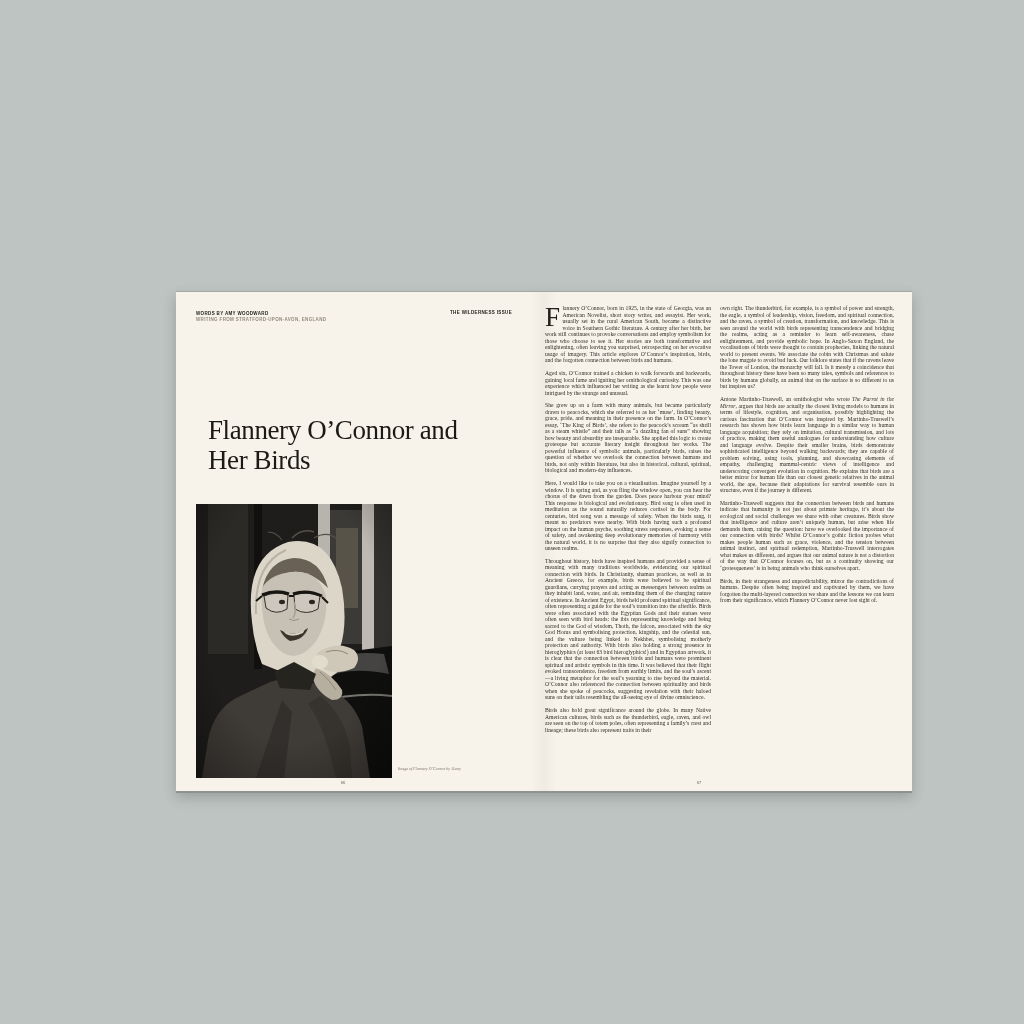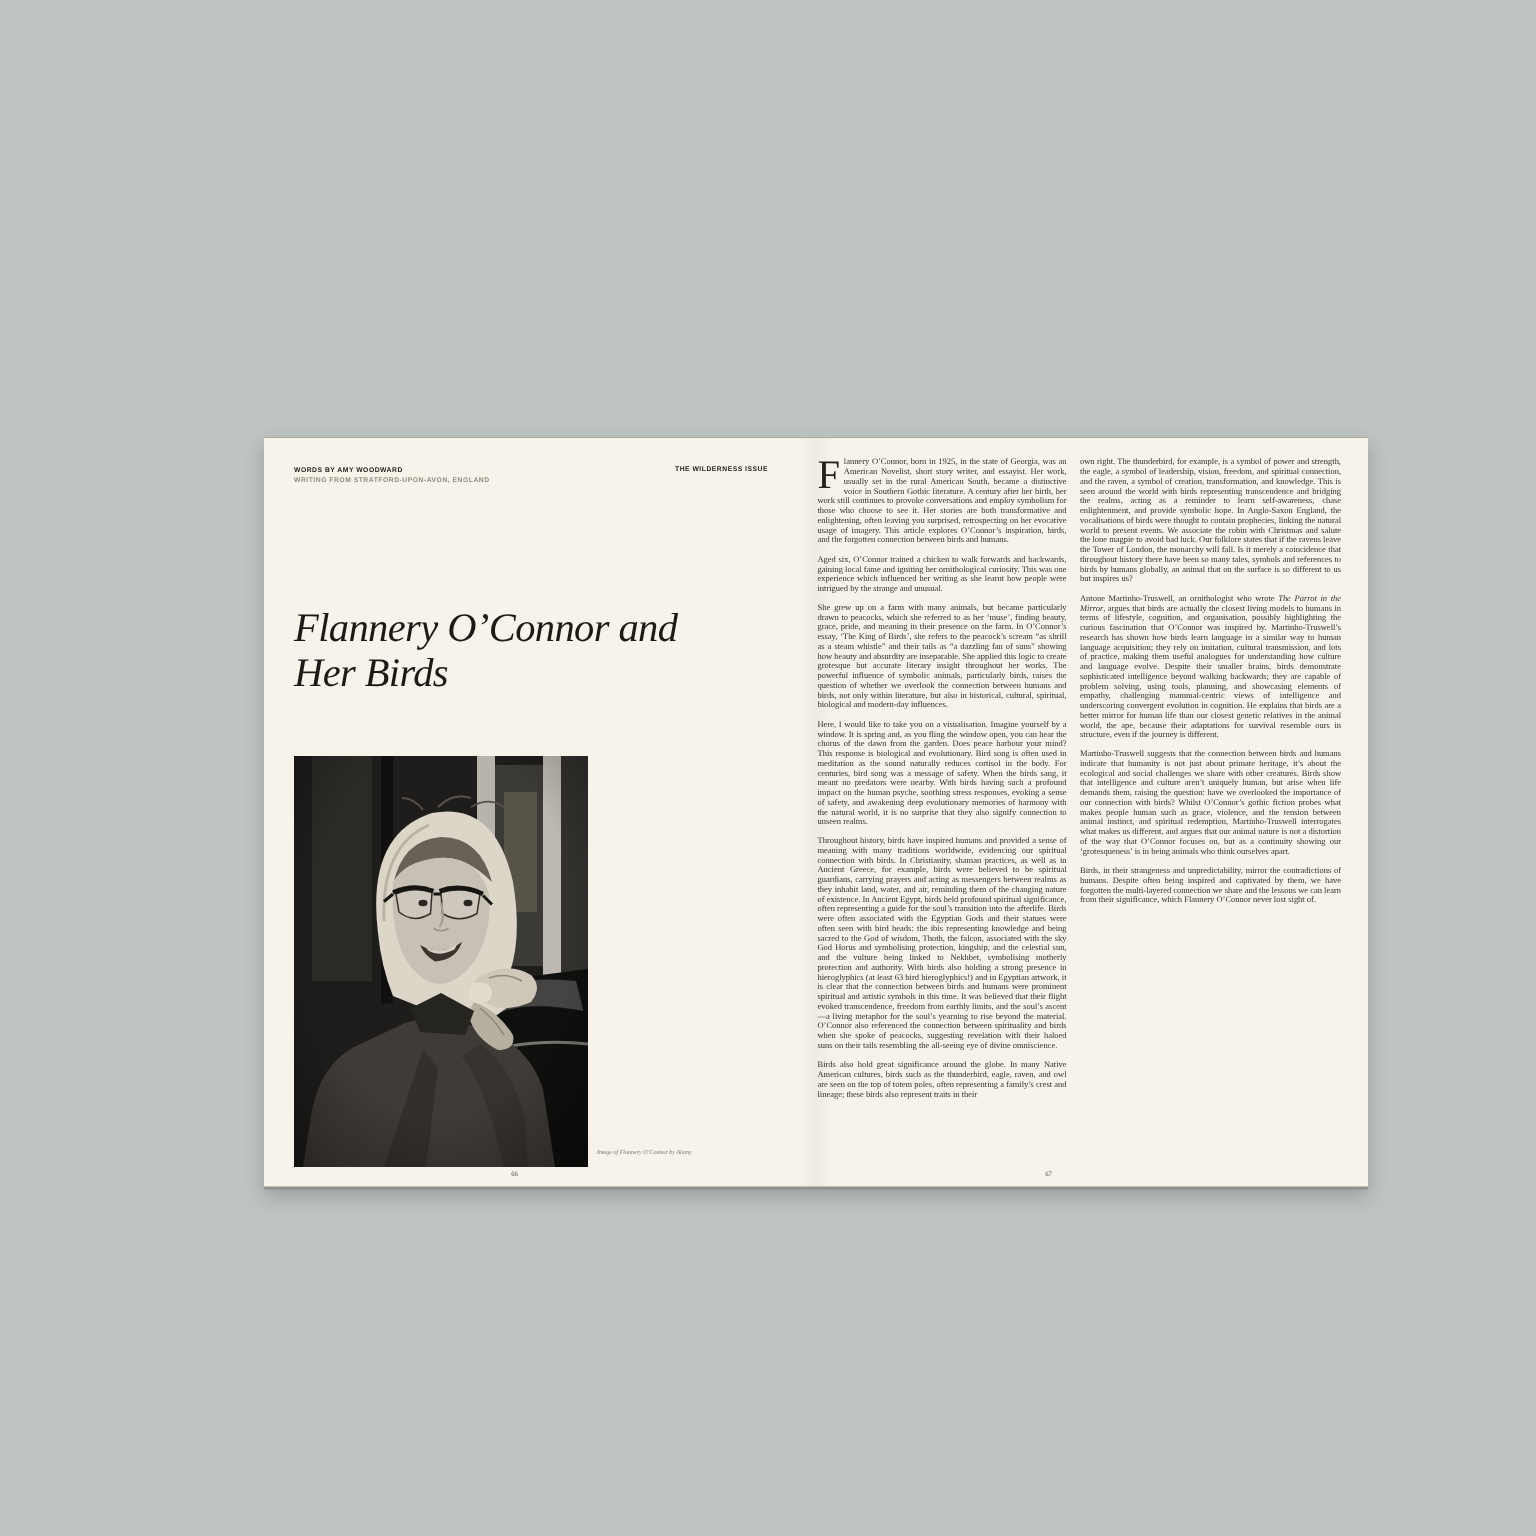--- a/index.html
+++ b/index.html
@@ -75,21 +75,21 @@
         <div class="inner half">
           <div class="l1">WORDS BY AMY WOODWARD</div>
           <div class="l2">WRITING FROM STRATFORD-UPON-AVON, ENGLAND</div>
         </div>
       </div>
 
       <div class="abs issue">
         <div class="inner half">THE WILDERNESS ISSUE</div>
       </div>
 
-      <h1 class="abs headline" style="margin:0;font-style:italic;">Flannery O’Connor and Her Birds</h1>
+      <h1 class="abs headline" style="margin:12px;">Flannery O’Connor and Her Birds</h1>
 
       <figure class="abs photo" style="margin:0;">
         <svg viewBox="0 0 196 274" width="196" height="274">
           <defs>
             <radialGradient id="vig" cx="50%" cy="42%" r="78%">
               <stop offset="58%" stop-color="rgba(0,0,0,0)"></stop>
               <stop offset="100%" stop-color="rgba(0,0,0,0.38)"></stop>
             </radialGradient>
           </defs>
           <g>

